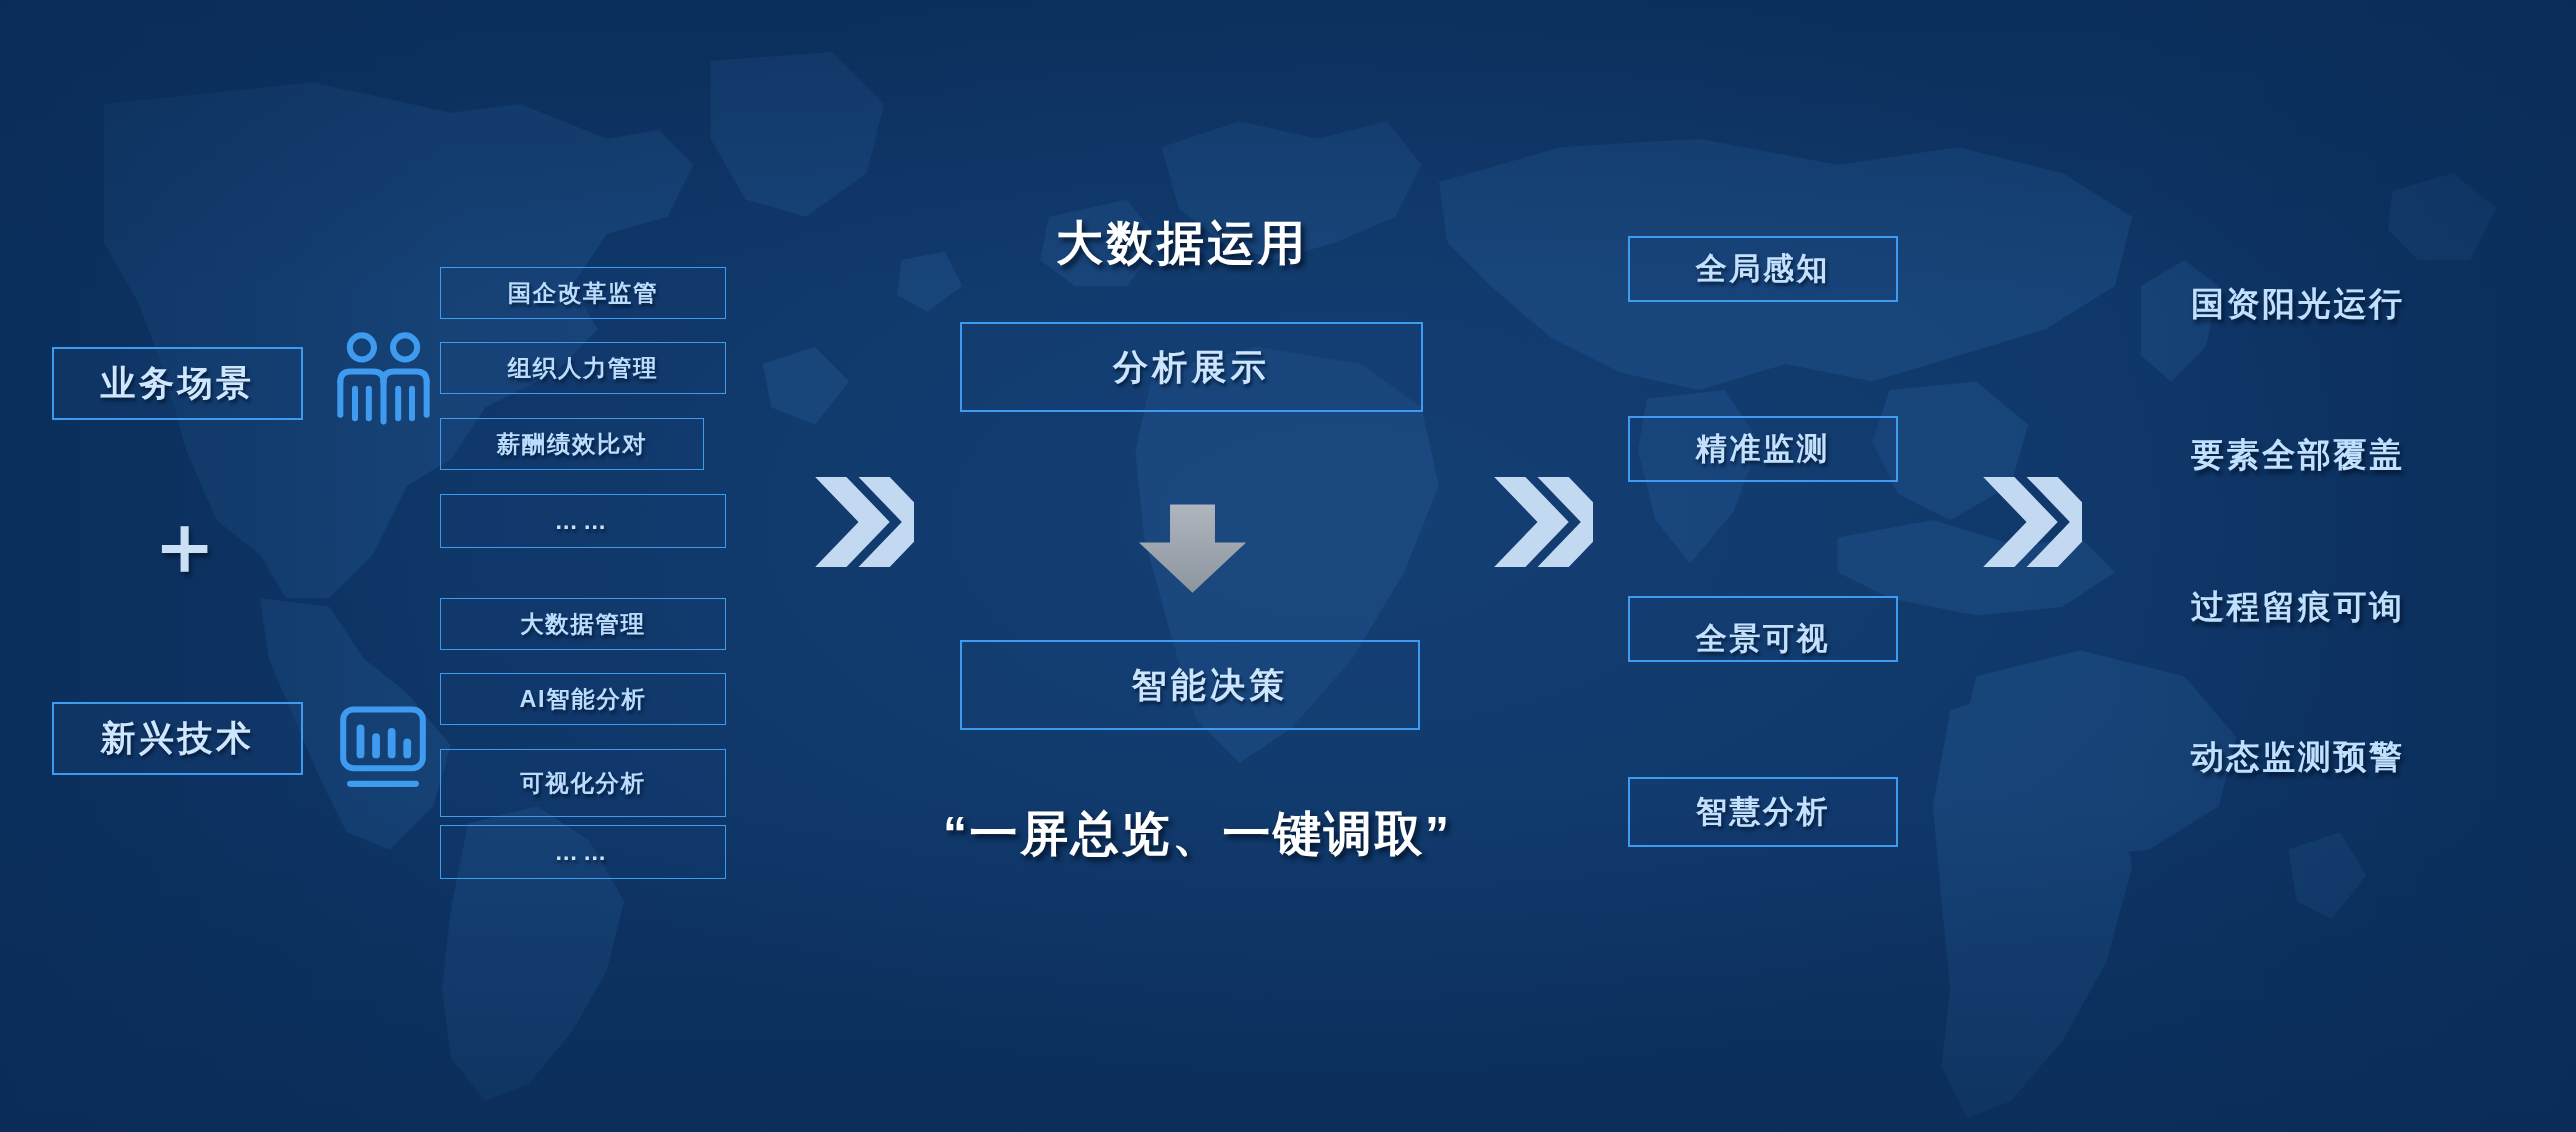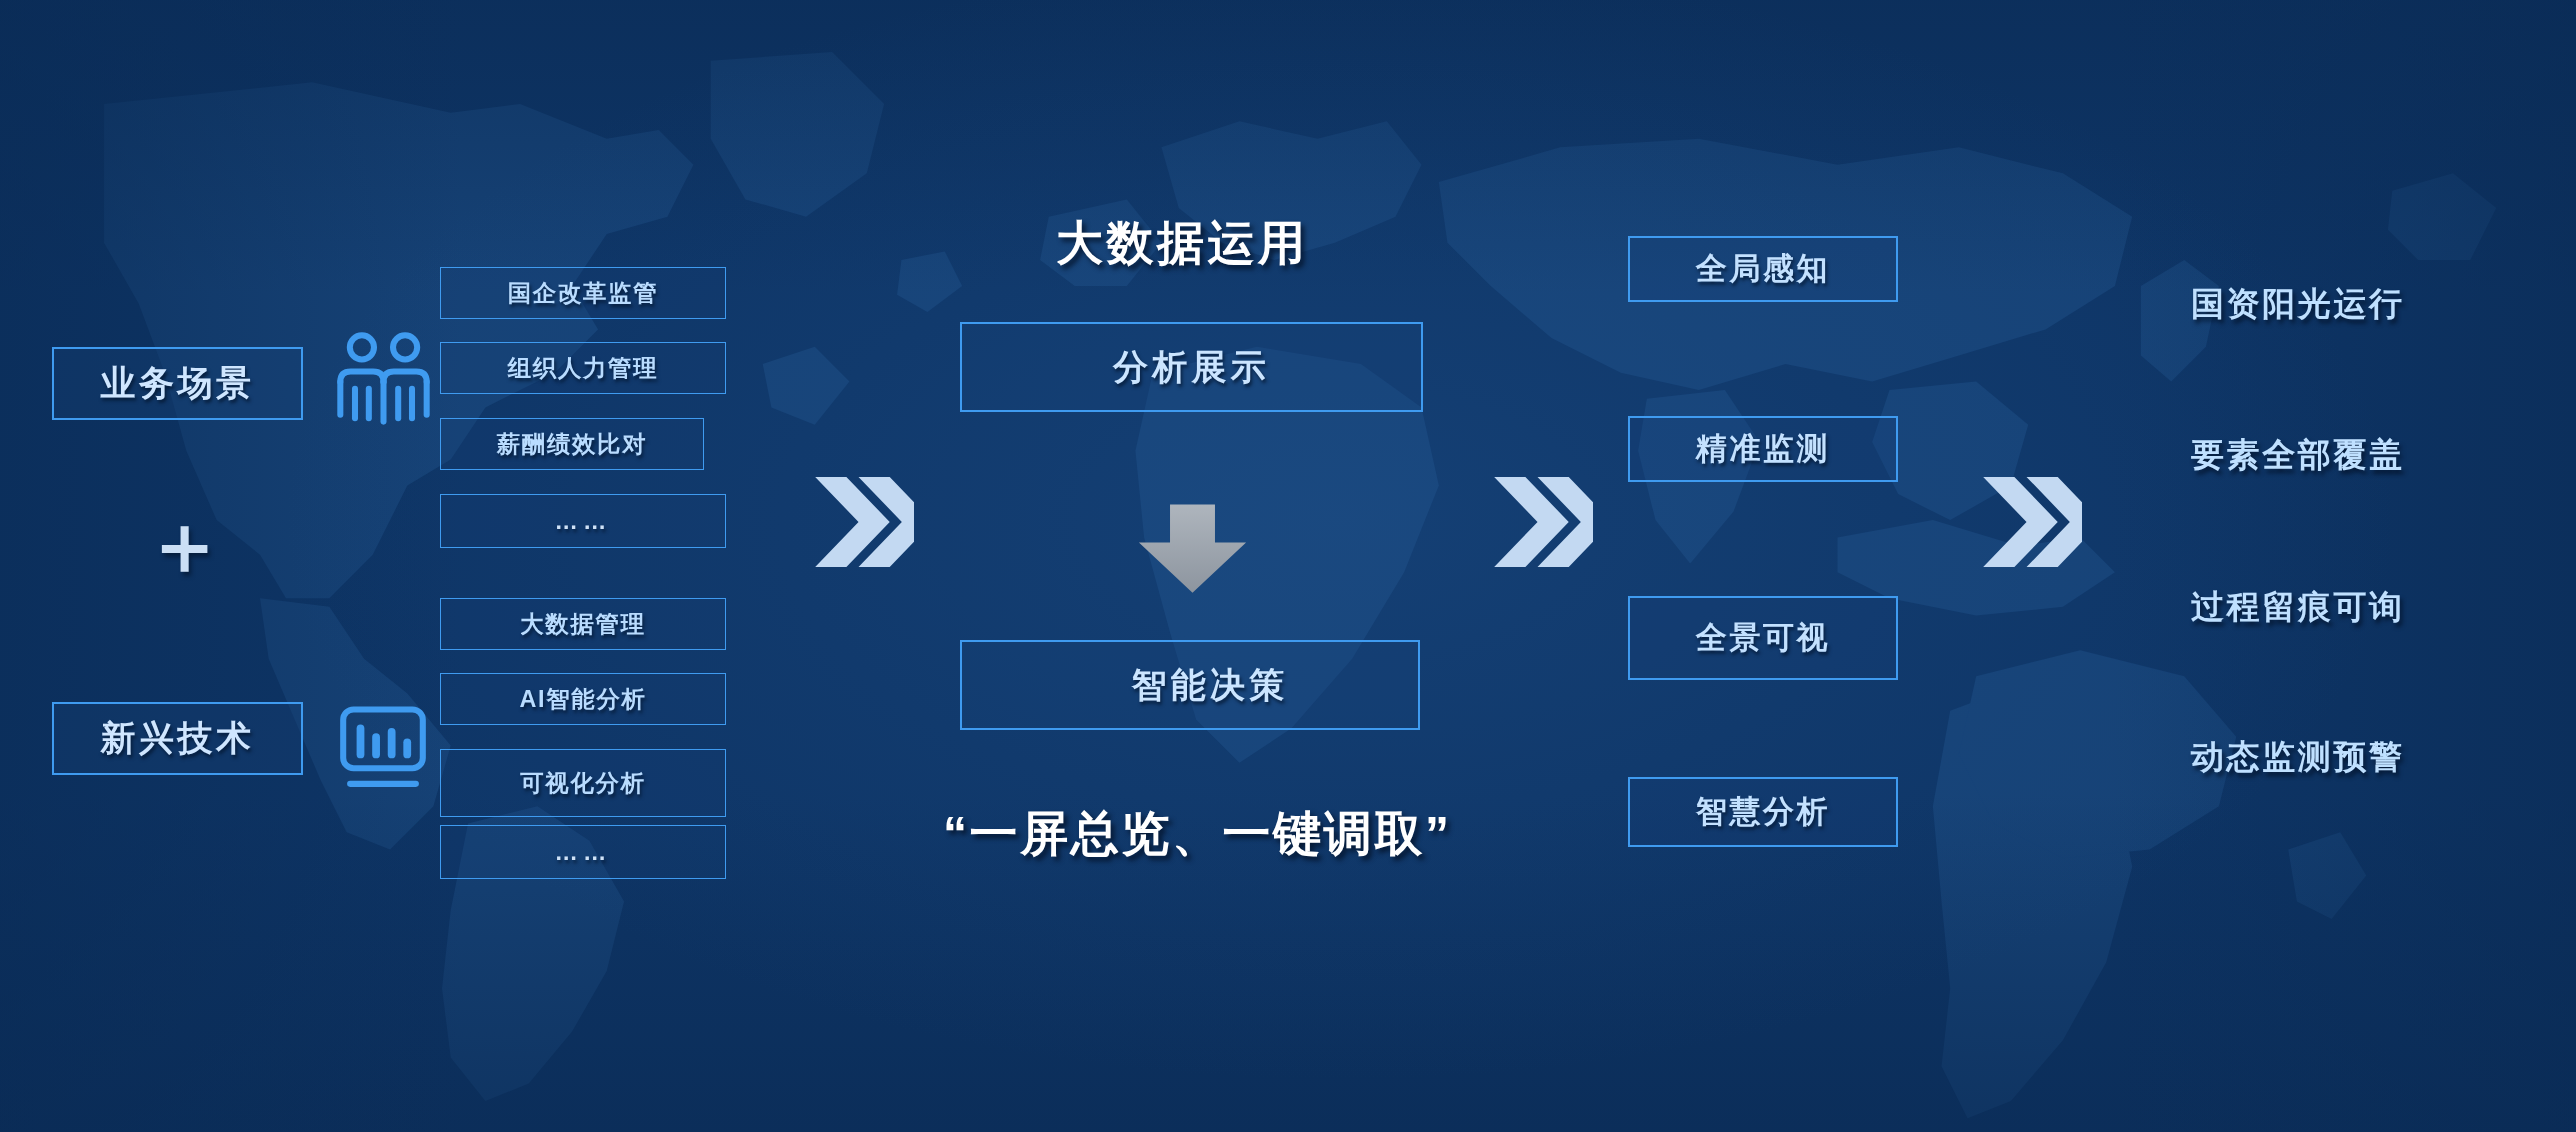--- a/index.html
+++ b/index.html
@@ -281,21 +281,21 @@
       </g>
     </svg>
   </div>
 
   <div class="obox out-box" style="left:1628px;top:236px;width:270px;height:66px;">
     <span class="lbl">全局感知</span>
   </div>
   <div class="obox out-box" style="left:1628px;top:416px;width:270px;height:66px;">
     <span class="lbl">精准监测</span>
   </div>
-  <div class="obox out-box" style="left:1628px;top:596px;width:270px;height:84px;">
+  <div class="obox out-box" style="left:1628px;top:596px;width:270px;height:66px;align-items:flex-end;">
     <span class="lbl">全景可视</span>
   </div>
   <div class="obox out-box" style="left:1628px;top:777px;width:270px;height:70px;">
     <span class="lbl">智慧分析</span>
   </div>
 
   <div class="chev" style="left:1978px;top:470px;">
     <svg width="104" height="104" viewBox="0 0 120 120" xmlns="http://www.w3.org/2000/svg">
       <g fill="#c3d9f2">
         <polygon points="6,8 42,8 92,60 42,112 6,112 56,60"></polygon>

